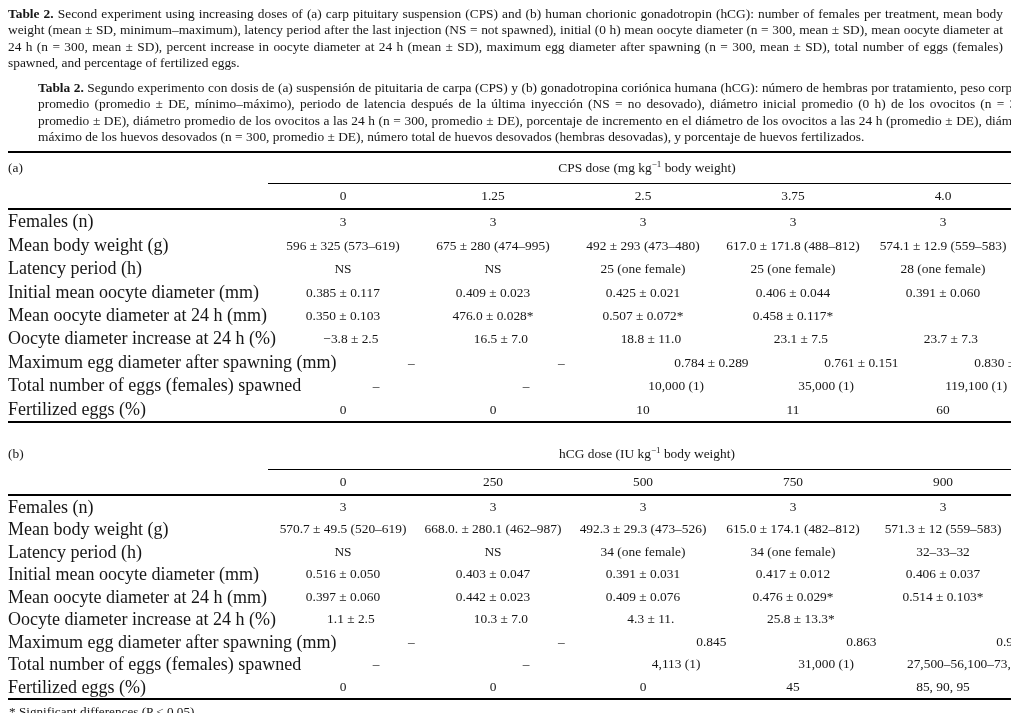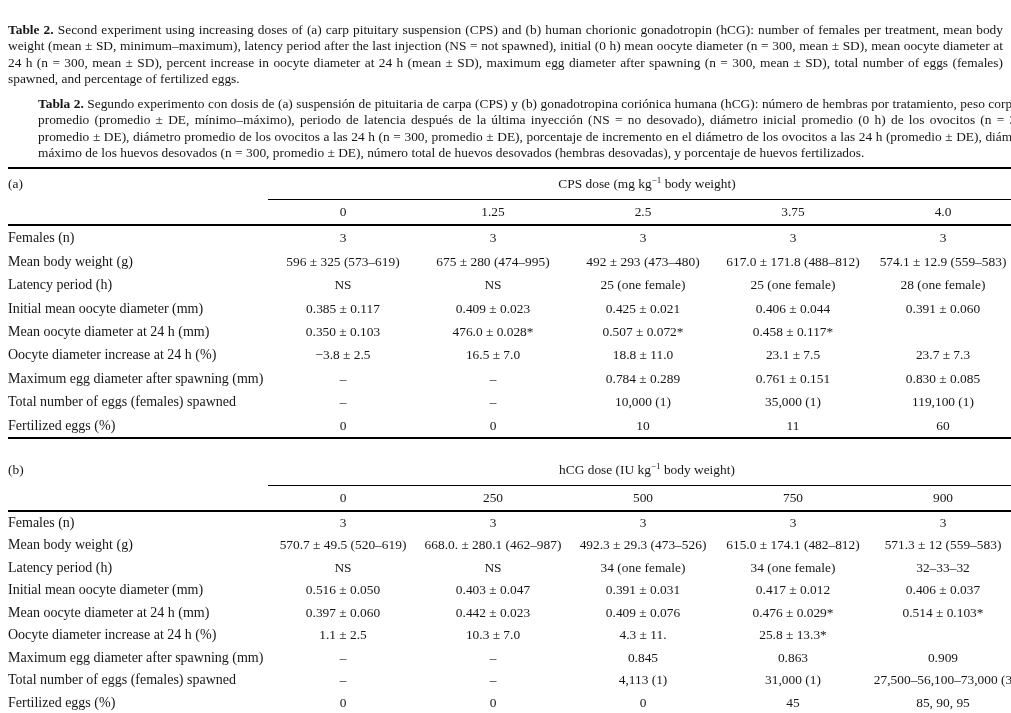--- a/index.html
+++ b/index.html
@@ -9,21 +9,20 @@
     font-family: "Liberation Serif", "DejaVu Serif", serif;
     color: #161616;
     position: relative;
   }
   .page { padding: 6px 8px 0 8px; width: 1011px; }
 
   
   .caption {
     font-size: 13.4px; line-height: 16.3px; text-align: justify;
     width: 995px;
-    margin-top: 16px;
   }
   .caption + .caption { margin-top: 9px; margin-left: 30px; }
   .caption b { font-weight: bold; }
 
   
   .ptable { width: 1018px; }
   .ptable-a { margin-top: 6px; }
   .ptable-b { margin-top: 16px; }
 
   .rule { background: #000; }
@@ -41,21 +40,21 @@
     display: block; margin-left: 260px; width: 758px;
     text-align: center; line-height: 30px; font-size: 13.4px;
     white-space: nowrap;
   }
   .span-head sup { font-size: 9px; vertical-align: super; line-height: 0; }
 
   .row { display: flex; align-items: stretch; white-space: nowrap; }
   .dose-row { height: 24px; line-height: 24px; }
   .data-row { height: 23.4px; line-height: 23.4px; }
   .ptable-b .data-row { height: 22.5px; line-height: 22.5px; }
-  .row .lbl { flex: 0 0 260px; font-size: 14px; overflow: visible; }
+  .row .lbl { flex: 0 0 260px; font-size: 18px; overflow: visible; }
   .row .val { flex: 0 0 150px; text-align: center; font-size: 13.4px; overflow: visible; }
 
   .footnote { margin-top: 4px; font-size: 13.2px; padding-left: 1px; }
 </style>
 </head>
 <body>
 
 <div class="page">
 
   <p class="caption"><b>Table 2.</b> <span>Second experiment using increasing doses of (a) carp pituitary suspension (CPS) and (b) human chorionic gonadotropin (hCG): number of females per treatment, mean body weight (mean ± SD, minimum–maximum), latency period after the last injection (NS = not spawned), initial (0 h) mean oocyte diameter (n = 300, mean ± SD), mean oocyte diameter at 24 h (n = 300, mean ± SD), percent increase in oocyte diameter at 24 h (mean ± SD), maximum egg diameter after spawning (n = 300, mean ± SD), total number of eggs (females) spawned, and percentage of fertilized eggs.</span></p>

